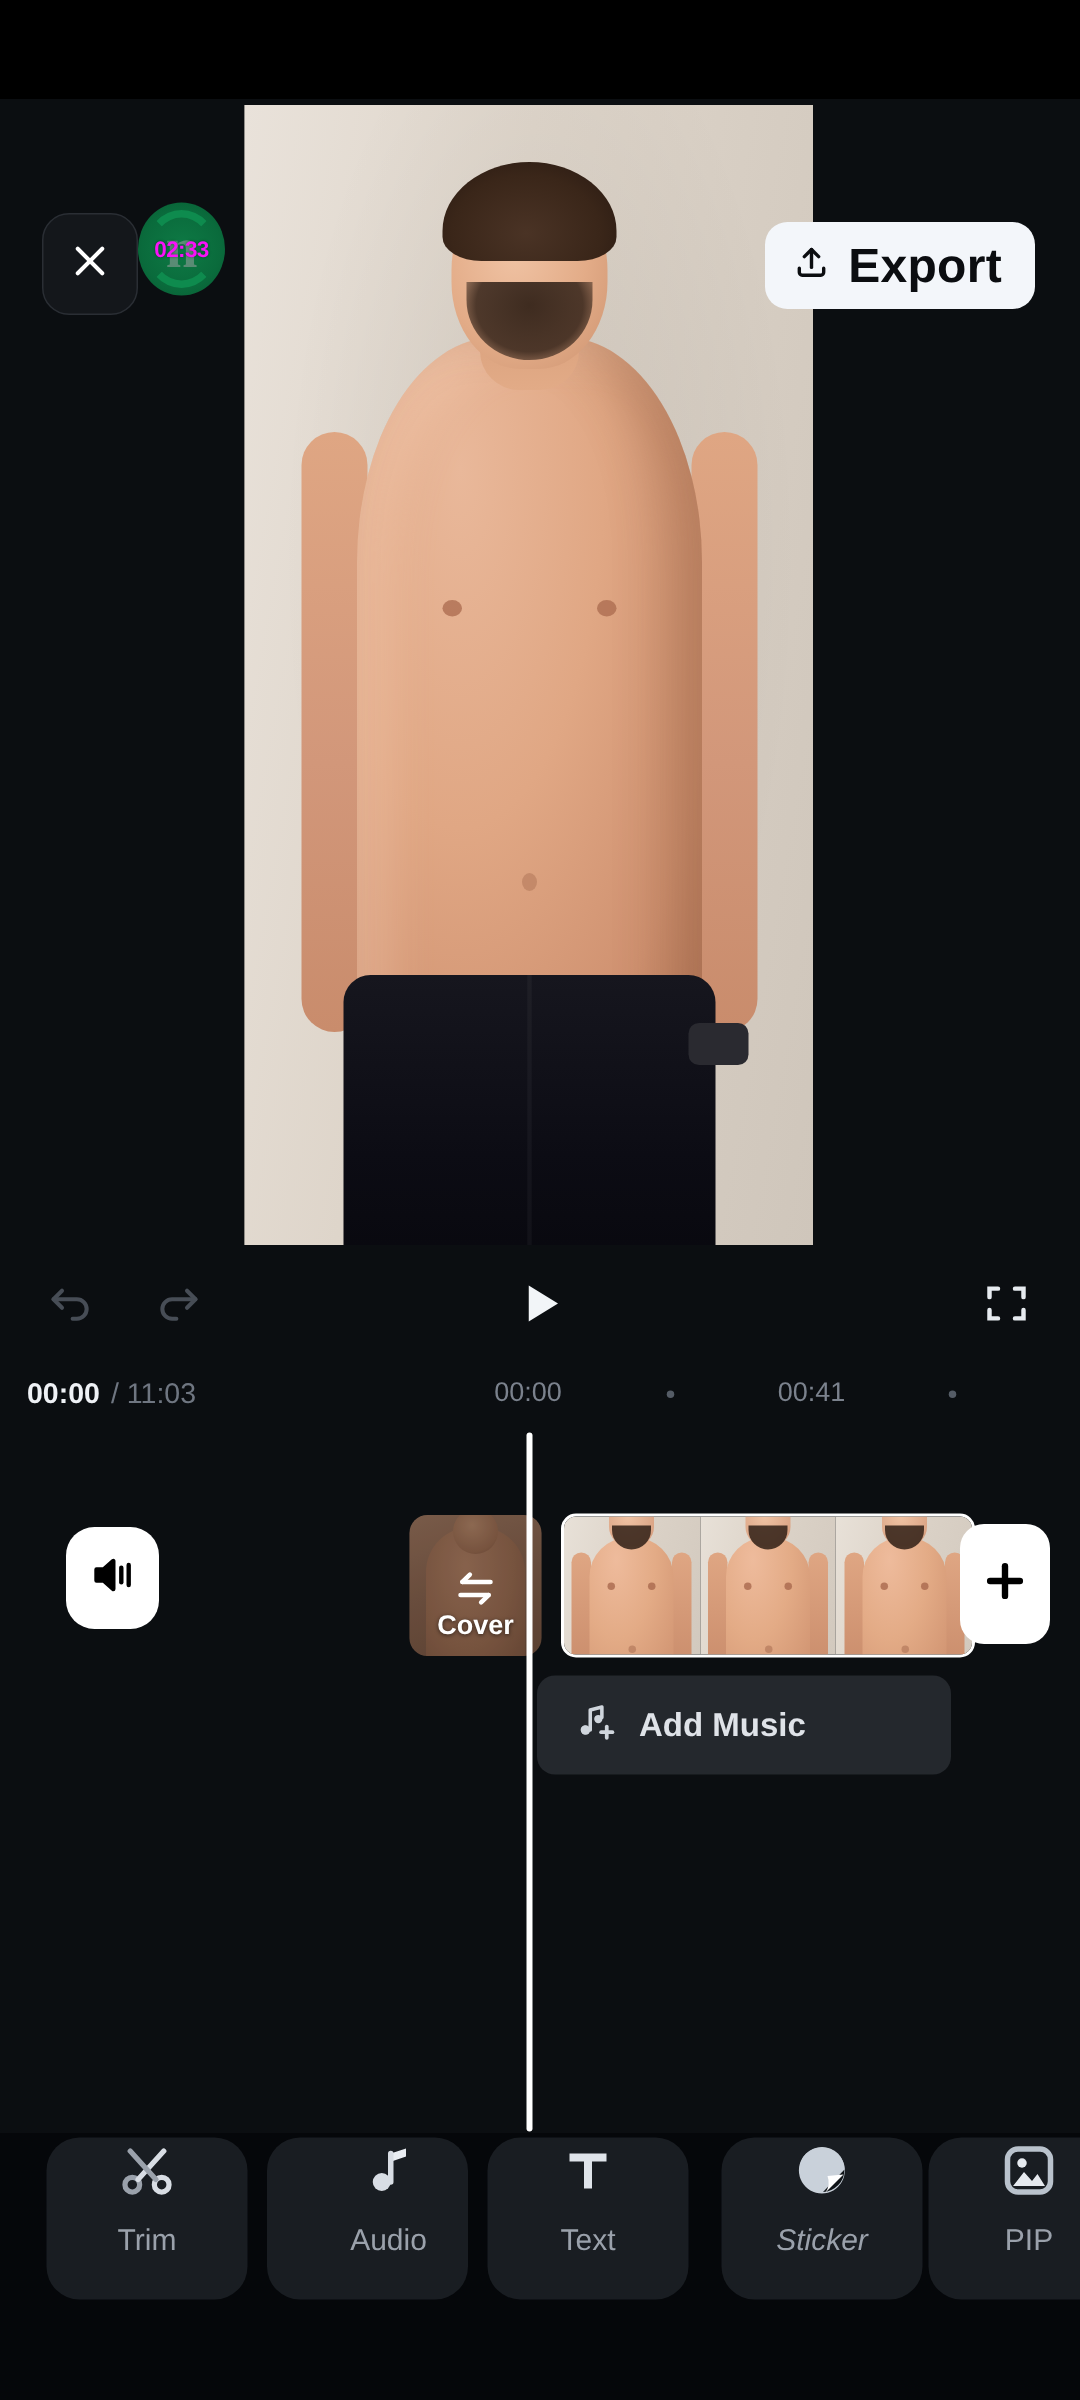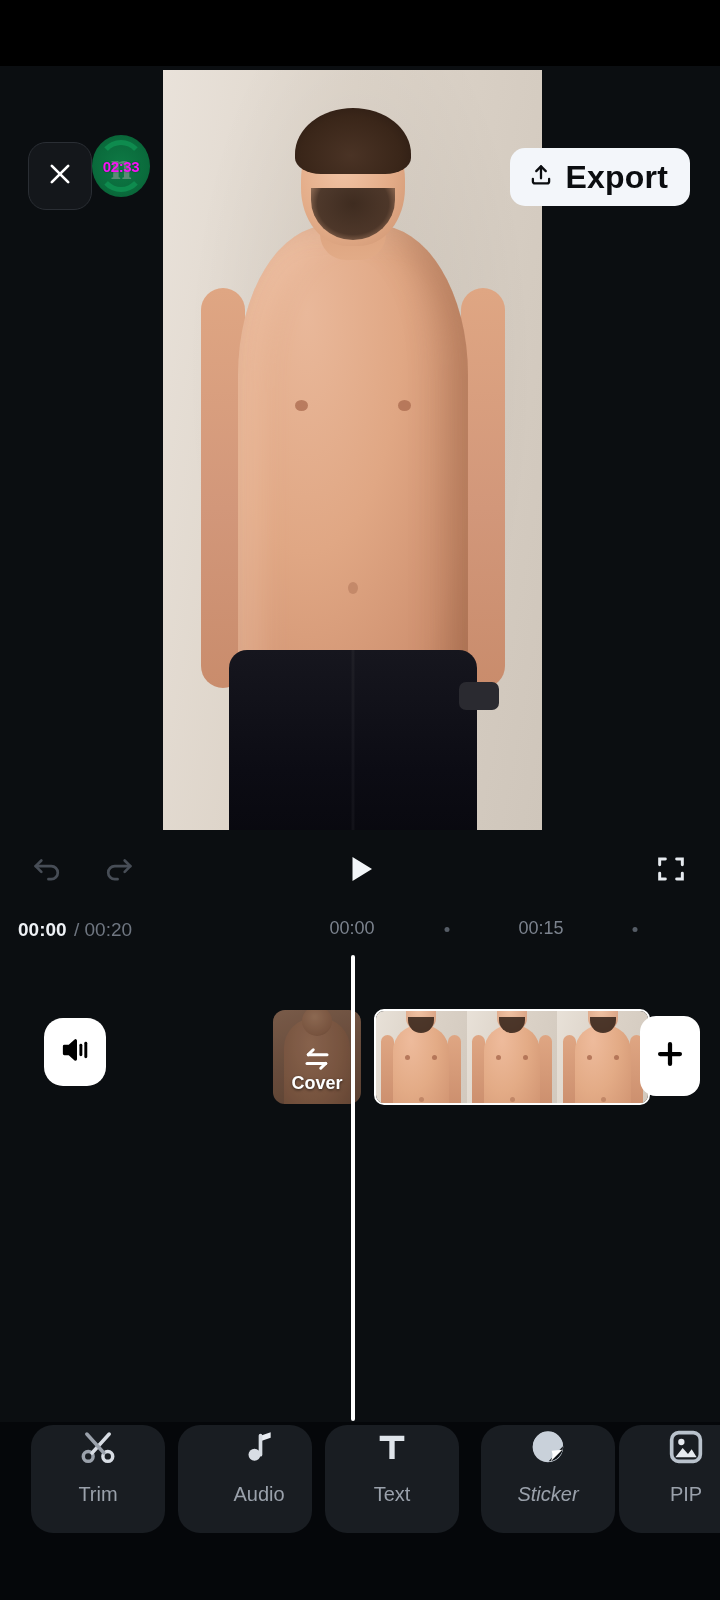--- a/index.html
+++ b/index.html
@@ -416,25 +416,25 @@
             <path d="M16 5 L20 5 L20 9"></path>
           <path d="M20 15 L20 19 L16 19"></path>
             <path d="M8 19 L4 19 L4 15"></path>
         </svg>
       </span>
     </div>
   </div>
 
   <div class="timeline-head">
     <span class="tc-current">00:00</span>
-    <span class="tc-total">/ 00:20</span>
+    <span class="tc-total">/ 11:03</span>
     <div class="ruler">
       <span class="tick-label" style="left:352px">00:00</span>
       <span class="tick-dot" style="left:447px"></span>
-      <span class="tick-label" style="left:541px">00:15</span>
+      <span class="tick-label" style="left:541px">00:41</span>
       <span class="tick-dot" style="left:635px"></span>
     </div>
   </div>
 
   <div class="tracks">
 
     <div class="vol-btn">
       <span>
         <svg width="32" height="32" viewBox="0 0 24 24" fill="none" stroke="#000" stroke-width="2.2" stroke-linecap="round" stroke-linejoin="round">
           <path d="M4 9.2 L7.6 9.2 L12.4 5 L12.4 19 L7.6 14.8 L4 14.8 Z" fill="#000"></path>
@@ -495,20 +495,33 @@
     <div class="add-btn">
       <span>
         <svg width="34" height="34" viewBox="0 0 24 24" fill="none" stroke="#000" stroke-width="3" stroke-linecap="round">
           <line x1="12" y1="5" x2="12" y2="19"></line>
             <line x1="5" y1="12" x2="19" y2="12"></line>
         </svg>
       </span>
     </div>
   </div>
 
+  <div class="music-bar">
+    <span>
+      <svg width="30" height="30" viewBox="0 0 24 24" fill="none">
+        <path d="M10.5 16.2 A2.4 2.4 0 1 1 10.5 16.1" fill="#cfd5dc"></path>
+        <circle cx="8.3" cy="16.3" r="2.5" fill="#cfd5dc"></circle>
+        <path d="M10.8 16.3 L10.8 5.6 L17 4 L17 9.6" stroke="#cfd5dc" stroke-width="1.9" stroke-linecap="round" stroke-linejoin="round"></path>
+        <circle cx="15.1" cy="10.4" r="2.2" fill="#cfd5dc"></circle>
+        <line x1="19.6" y1="14.4" x2="19.6" y2="20.4" stroke="#cfd5dc" stroke-width="2" stroke-linecap="round"></line>
+        <line x1="16.6" y1="17.4" x2="22.6" y2="17.4" stroke="#cfd5dc" stroke-width="2" stroke-linecap="round"></line>
+      </svg>
+    </span>
+    <span class="label">Add Music</span>
+  </div>
 
   <div class="playhead"></div>
 
   <div class="toolbar"></div>
 
   <div class="tool tool-trim">
     <span class="tool-icon">
       <svg width="42" height="42" viewBox="0 0 24 24" fill="none" stroke="#d8dde4" stroke-width="2" stroke-linecap="round" stroke-linejoin="round">
         <circle cx="6.4" cy="17.4" r="2.8" stroke="#9aa1ab"></circle>
         <circle cx="17.6" cy="17.4" r="2.8"></circle>

